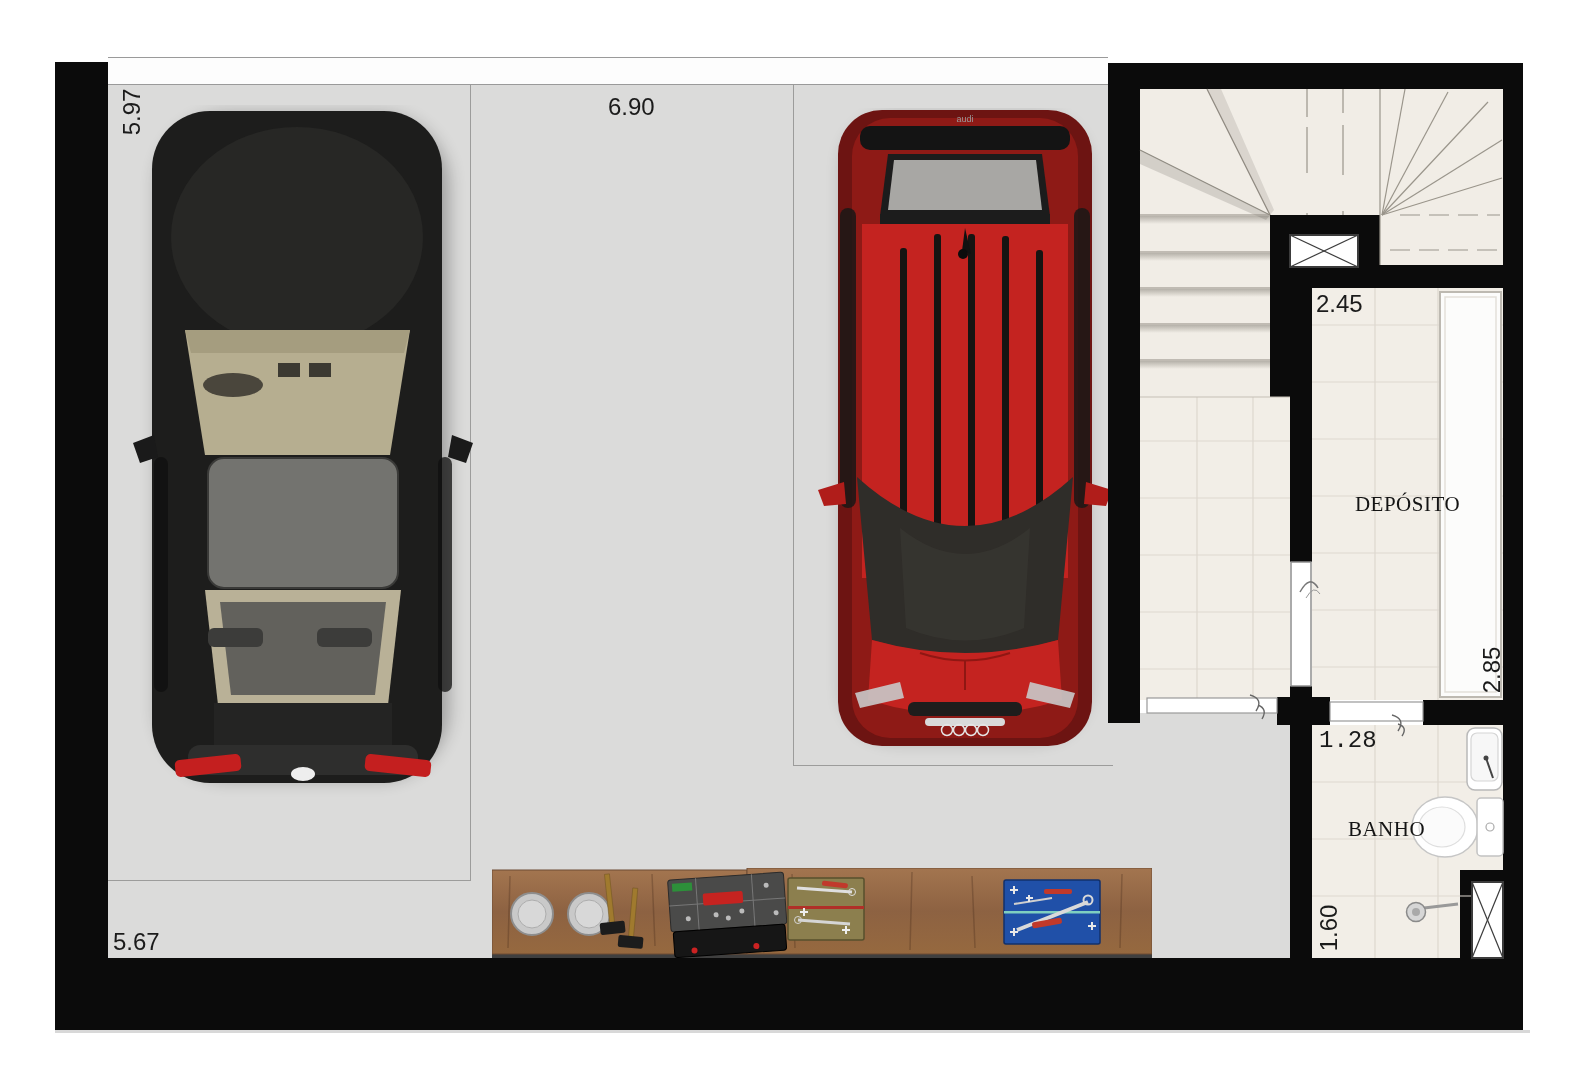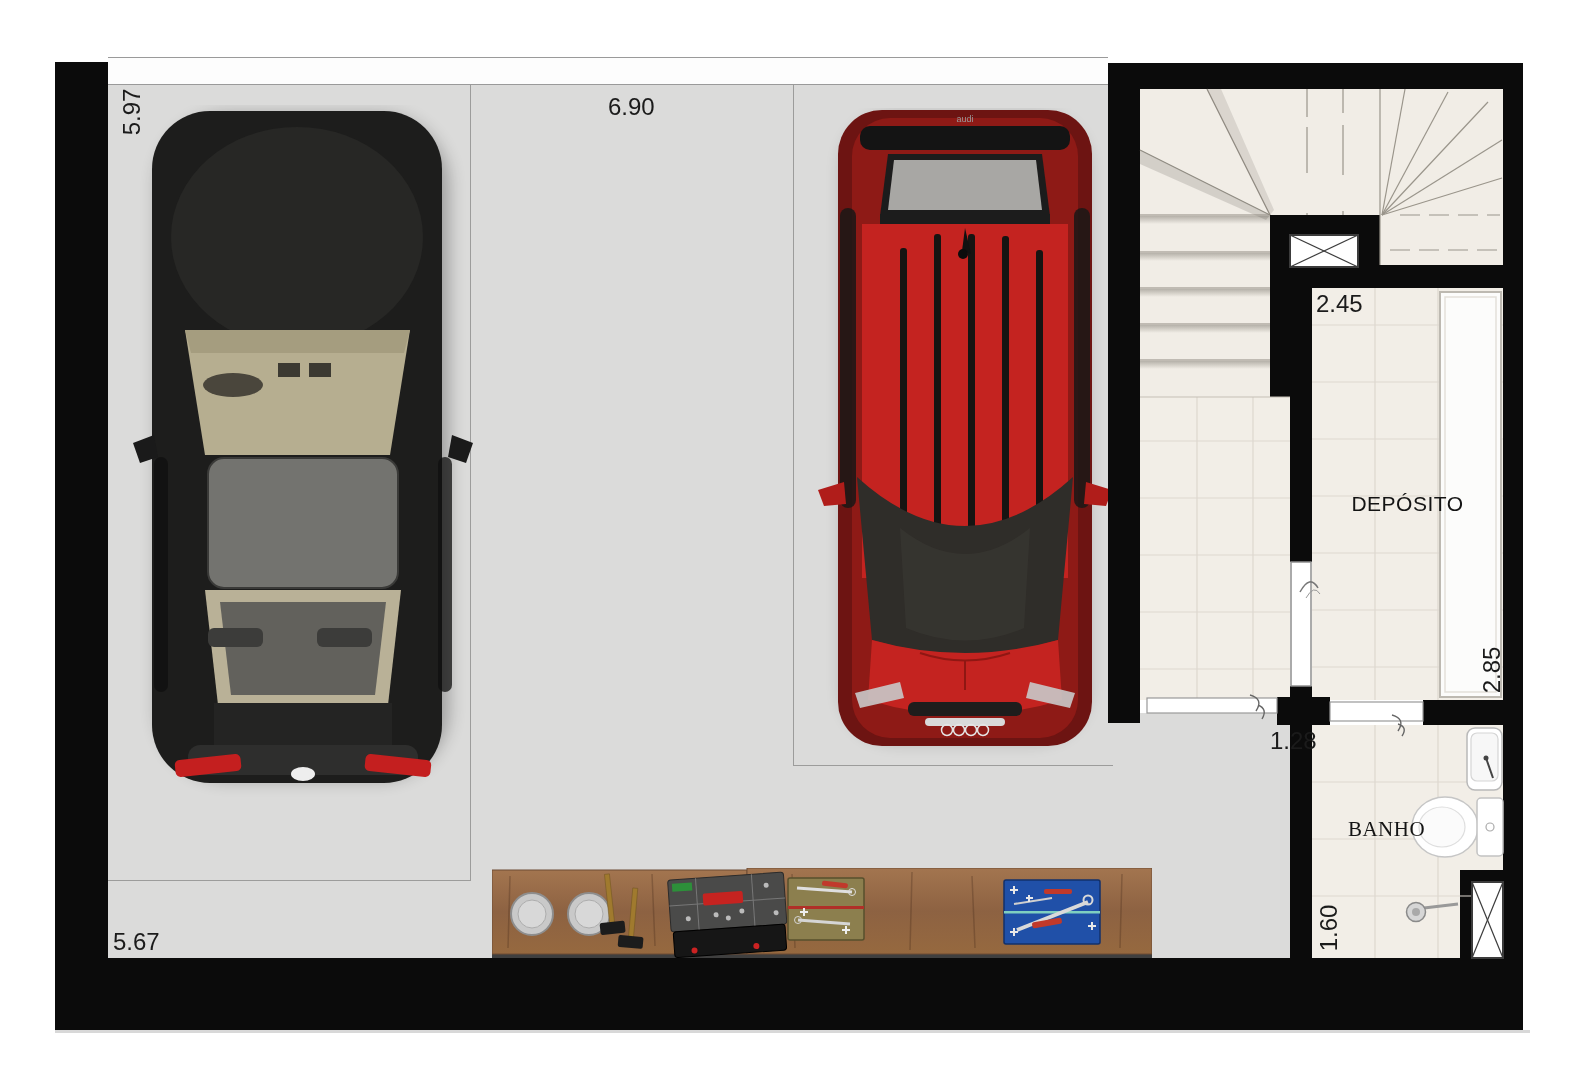--- a/index.html
+++ b/index.html
@@ -362,19 +362,19 @@
       <line x1="372" y1="832" x2="403" y2="908" stroke="#3c3c3c" stroke-width="1.2"></line>
       <line x1="403" y1="832" x2="372" y2="908" stroke="#3c3c3c" stroke-width="1.2"></line>
     </g>
   </svg>
 
   <div class="dim ctr rot" style="left:85px;top:100px;width:90px;height:24px;">5.97</div>
   <div class="dim" style="left:608px;top:93px;">6.90</div>
   <div class="dim" style="left:113px;top:928px;">5.67</div>
   <div class="dim" style="left:1316px;top:290px;">2.45</div>
   <div class="dim ctr rot" style="left:1445px;top:658px;width:90px;height:24px;">2.85</div>
-  <div class="dim" style="left:1270px;top:727px;">1.28</div>
+  <div class="dim" style="left:1319px;top:727px;font-family:Liberation Mono, monospace;">1.28</div>
   <div class="dim ctr rot" style="left:1282px;top:916px;width:90px;height:24px;">1.60</div>
 
-  <div class="roomlabel" style="left:1312px;top:492px;width:191px;">DEPÓSITO</div>
+  <div class="roomlabel" style="left:1312px;top:492px;width:191px;font-family:Liberation Serif, serif;">DEPÓSITO</div>
   <div class="roomlabel" style="left:1329px;top:817px;width:115px;font-family:Liberation Serif, serif;">BANHO</div>
 
 </div>
 
 </body></html>

